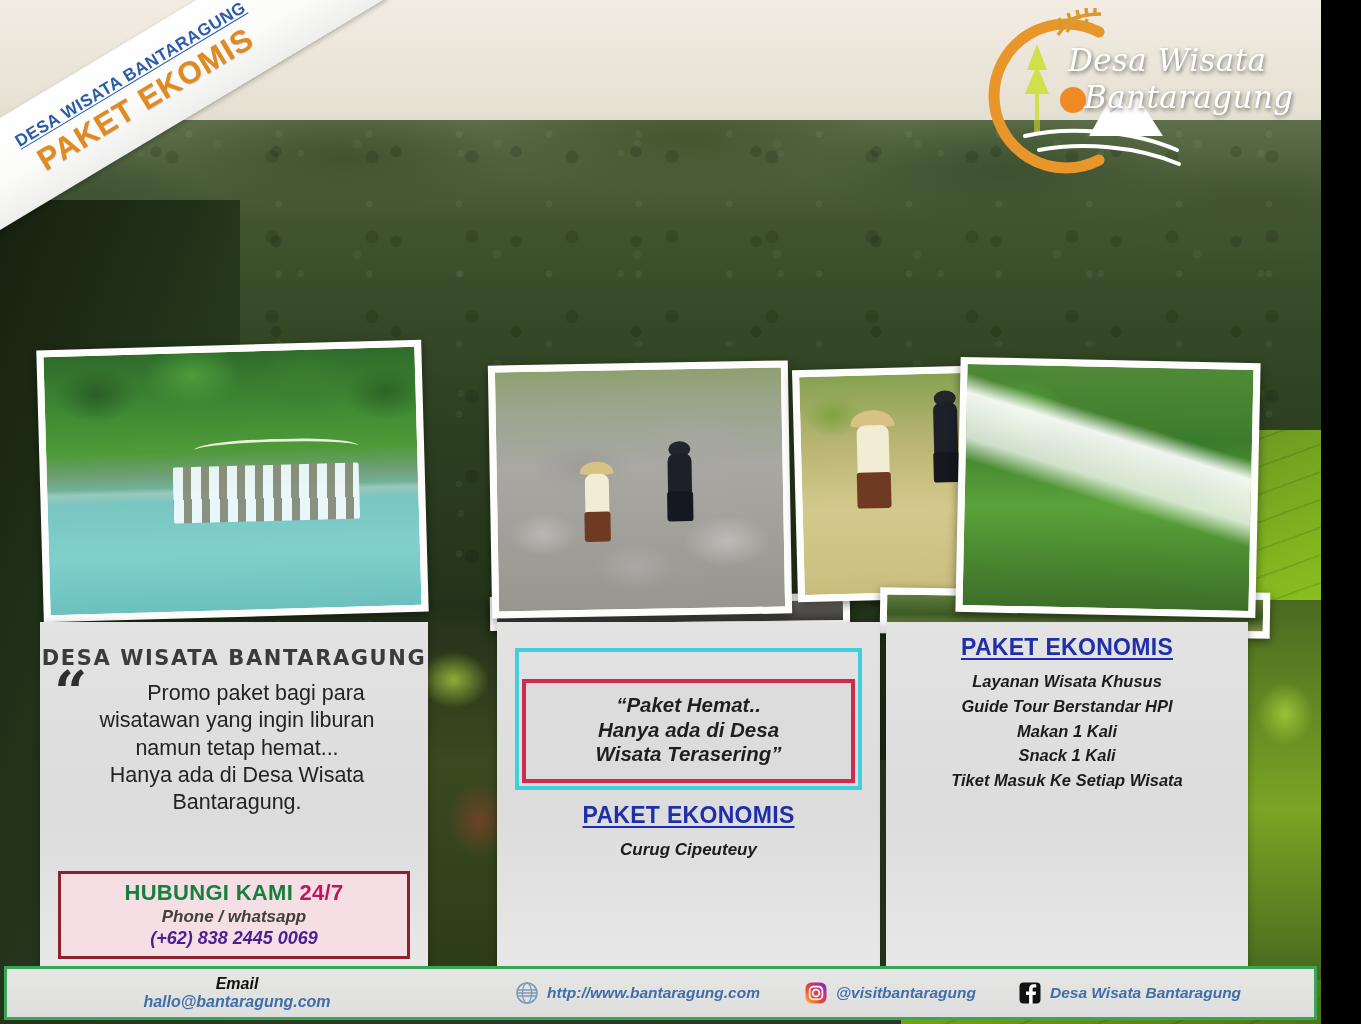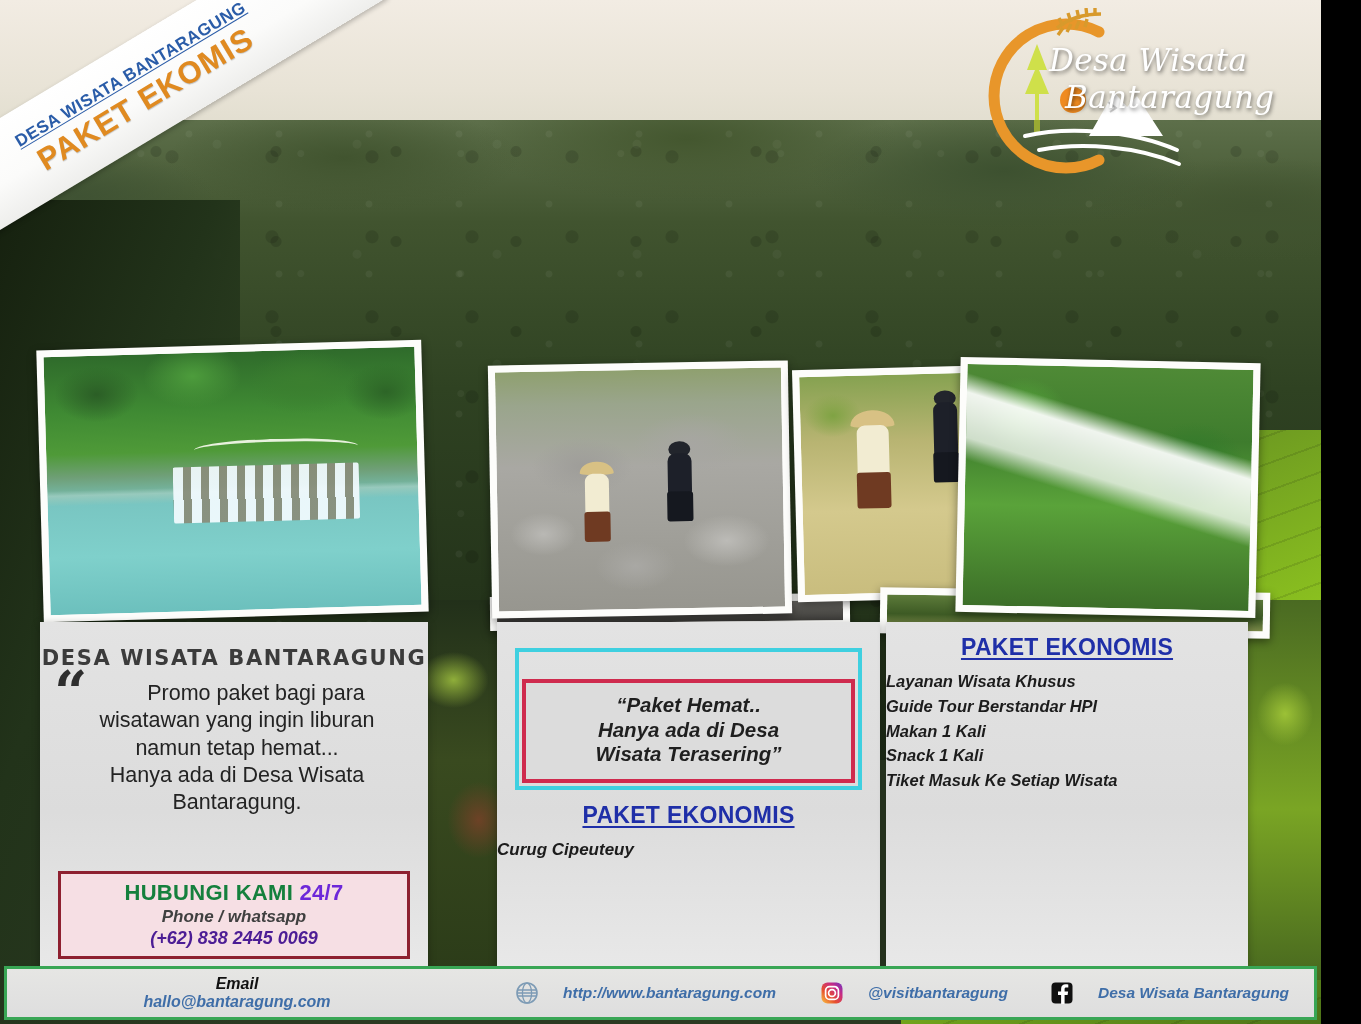--- a/index.html
+++ b/index.html
@@ -98,21 +98,21 @@
   .ribbon-main {
     font-size: 31px; font-weight: bold; letter-spacing: 1px;
     color: #e08a20; white-space: nowrap; margin-top: 1px;
     text-shadow: 0 1px 1px rgba(0,0,0,.22);
   }
 
   
   .logo { position: absolute; right: 10px; top: 8px; width: 330px; height: 172px; }
   .logo svg { width: 100%; height: 100%; display: block; }
   .logo-text {
-    position: absolute; left: 68px; top: 34px; width: 252px;
+    position: absolute; left: 87px; top: 34px; width: 252px;
     color: #fff; font-family: "DejaVu Serif", serif; font-style: italic;
     font-size: 31px; line-height: 1.18; letter-spacing: .4px;
     text-shadow: 1px 2px 4px rgba(0,0,0,.55);
   }
   .logo-text .l2 { display:block; margin-left: 16px; }
 
   
   .photo {
     position: absolute;
     background: #fdfdfb;
@@ -225,59 +225,59 @@
   }
   .quote-text .first-line { padding-left: 38px; display:block; }
 
   .contact-box {
     position:absolute; left: 18px; right: 18px; bottom: 8px;
     border: 3px solid #8e2030; background:#f6dfe4; padding: 6px 4px 7px;
     text-align:center;
   }
   .contact-title { font-size: 22px; font-weight: bold; letter-spacing:.3px; }
   .contact-title .red { color:#15803d; }
-  .contact-title .dark { color:#6d28d9; }
+  .contact-title .dark { color:#be185d; }
   .contact-sub { font-size: 17px; font-weight:bold; font-style: italic; color:#404040; margin-top:1px; }
   .contact-phone { font-size: 18px; font-weight:bold; font-style: italic; color:#4c1d95; margin-top:1px; }
 
   .callout {
     margin: 26px 18px 0 18px; position: relative;
   }
   .callout.cyan { border: 4px solid #3fd0e0; padding: 3px; }
   .callout.cyan .inner-border { border: 4px solid #cf2b4e; padding: 10px 8px 12px; background:#dcdcdc;margin-top:24px; }
   .callout.pinkonly { border: 4px solid #e9889c; padding: 2px; margin-top: 26px; }
   .callout.pinkonly .inner-border { border: 4px solid #cf2b4e; padding: 13px 8px 15px; background:#dededd; }
   .callout-text {
     text-align:center; font-style: italic; font-weight: bold;
     font-size: 20.5px; line-height: 1.2; color:#1f1f1f;
   }
 
   .pkg-title {
     text-align:center; font-weight: bold; font-size: 23px; color:#1f2fa8;
     text-decoration: underline; text-underline-offset: 3px; margin-top: 12px;
     letter-spacing:.3px;
   }
-  .pkg-list { margin-top: 8px; }
+  .pkg-list { text-align:center; margin-top: 8px; }
   .pkg-list li {
     list-style:none; font-style: italic; font-weight: bold;
     font-size: 17px; color:#1c1c1c; line-height: 1.55;
   }
   #panel-right .pkg-list li { font-size: 16.5px; line-height: 1.5; }
 
   
   #footer {
     position:absolute; left: 4px; top: 966px; width: 1313px; height: 54px;
     background: linear-gradient(180deg,#e6e6e4,#dedede);
     border: 3px solid #39a655;
     display:flex; align-items:center;
   }
   .foot-email { width: 460px; text-align:center; line-height:1.12; }
   .foot-email .lbl { font-size: 16px; font-weight:bold; font-style:italic; color:#111; }
   .foot-email .val { font-size: 16px; font-weight:bold; font-style:italic; color:#3f6ea8; }
-  .foot-item { display:flex; align-items:center; gap:24px; }
+  .foot-item { display:flex; align-items:center; gap:8px; }
   .foot-item .txt { font-size: 15.5px; font-weight:bold; font-style:italic; color:#3f6ea8; white-space:nowrap; }
   #foot-web { margin-left: 48px; }
   #foot-ig  { margin-left: 44px; }
   #foot-fb  { margin-left: 42px; }
   .ic { width: 24px; height: 24px; flex: 0 0 24px; }
   .ic svg { display:block; width:100%; height:100%; }
 </style>
 </head>
 <body>
 

